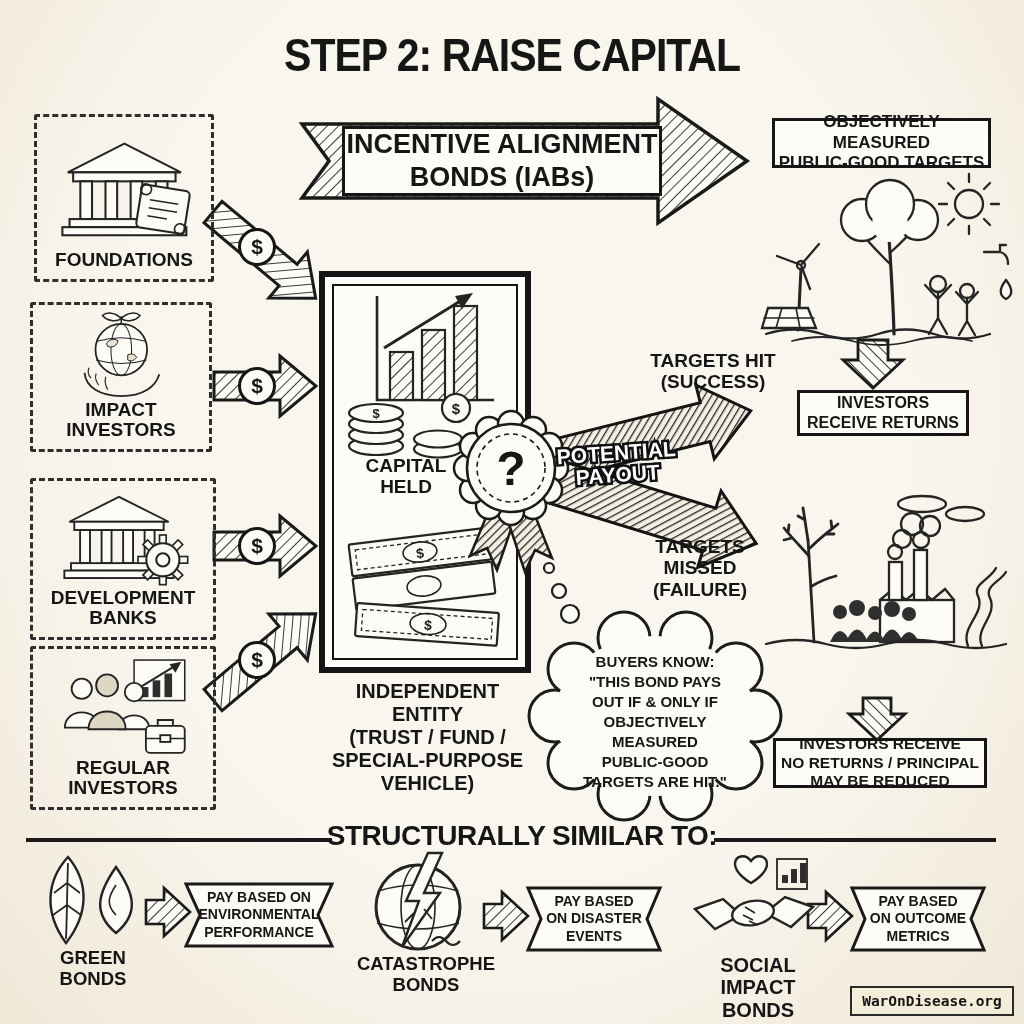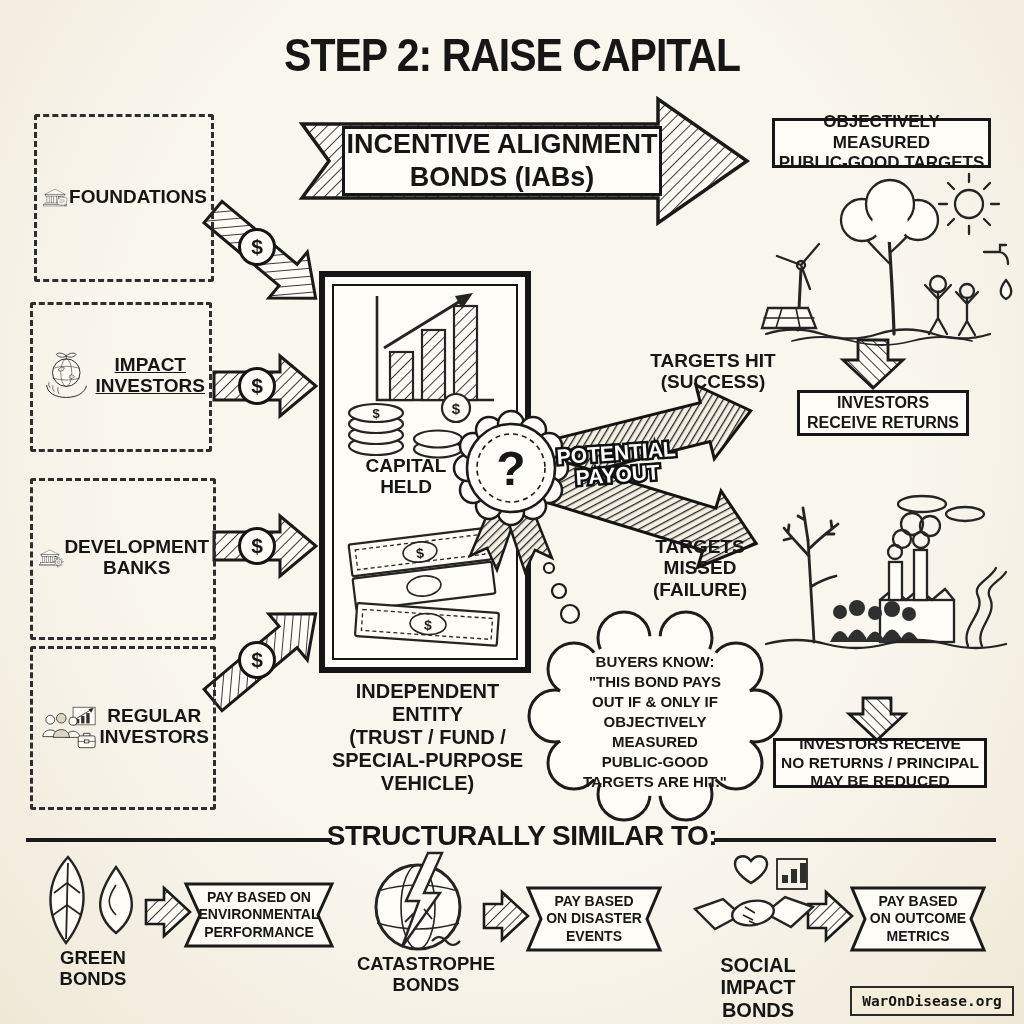--- a/index.html
+++ b/index.html
@@ -19,21 +19,21 @@
     font-size:41px; font-weight:900; letter-spacing:-1px;
     transform:scaleY(1.12); transform-origin:top center;
   }
   .box {
     position:absolute; background:#fdfcf6; border:3px solid #161616;
     display:flex; align-items:center; justify-content:center;
     text-align:center; font-weight:800; line-height:1.22;
   }
   .invest-box {
     position:absolute; border:3px dashed #2e2e2e; border-radius:3px;
-    display:flex; flex-direction:row; align-items:center; justify-content:flex-end;
+    display:flex; flex-direction:column; align-items:center; justify-content:flex-end;
     padding:6px 4px 8px 4px;
   }
   .invest-box svg { flex:1 1 auto; width:92%; min-height:0; }
   .invest-label { font-size:19px; font-weight:900; line-height:1.08; text-align:center; }
   .coin {
     position:absolute; width:38px; height:38px; border-radius:50%;
     background:#fdfcf6; border:3.5px solid #151515;
     display:flex; align-items:center; justify-content:center;
     font-size:21px; font-weight:900;
   }
@@ -311,21 +311,21 @@
           <rect x="101" y="62" width="54" height="48" rx="5"></rect>
           <circle cx="106" cy="67" r="6" fill="none" stroke-width="1.8"></circle>
           <circle cx="150" cy="105" r="6" fill="none" stroke-width="1.8"></circle>
           <path d="M112,78 h32 M112,87 h32 M112,96 h22" fill="none" stroke-width="1.7"></path>
         </g>
       </g>
     </svg>
     <div class="invest-label pre">FOUNDATIONS</div>
   </div>
 
-  <div class="invest-box" style="left:30px; top:302px; width:182px; height:150px;text-decoration:underline;">
+  <div class="invest-box" style="left:30px; top:302px; width:182px; height:150px;">
     <svg viewBox="0 0 170 138">
       <g stroke="#242424" stroke-width="2.4" fill="#fdfcf6">
         <path d="M85,20 V8" fill="none"></path>
         <path d="M85,12 C76,2 62,1 56,7 C63,16 77,17 85,12 Z"></path>
         <path d="M85,12 C94,2 108,1 114,7 C107,16 93,17 85,12 Z"></path>
         <circle cx="85" cy="60" r="40" stroke-width="2.8"></circle>
         <ellipse cx="85" cy="60" rx="16" ry="40" fill="none" stroke-width="1.6"></ellipse>
         <path d="M47,47 Q85,36 123,47 M46,76 Q85,87 124,76" fill="none" stroke-width="1.6"></path>
         <path d="M62,50 q8,-10 18,-4 q-2,10 -12,10 q-6,0 -6,-6 Z" fill="#e7e1cf" stroke-width="1.5"></path>
         <path d="M95,68 q10,-4 14,4 q-6,8 -14,4 Z" fill="#e7e1cf" stroke-width="1.5"></path>

